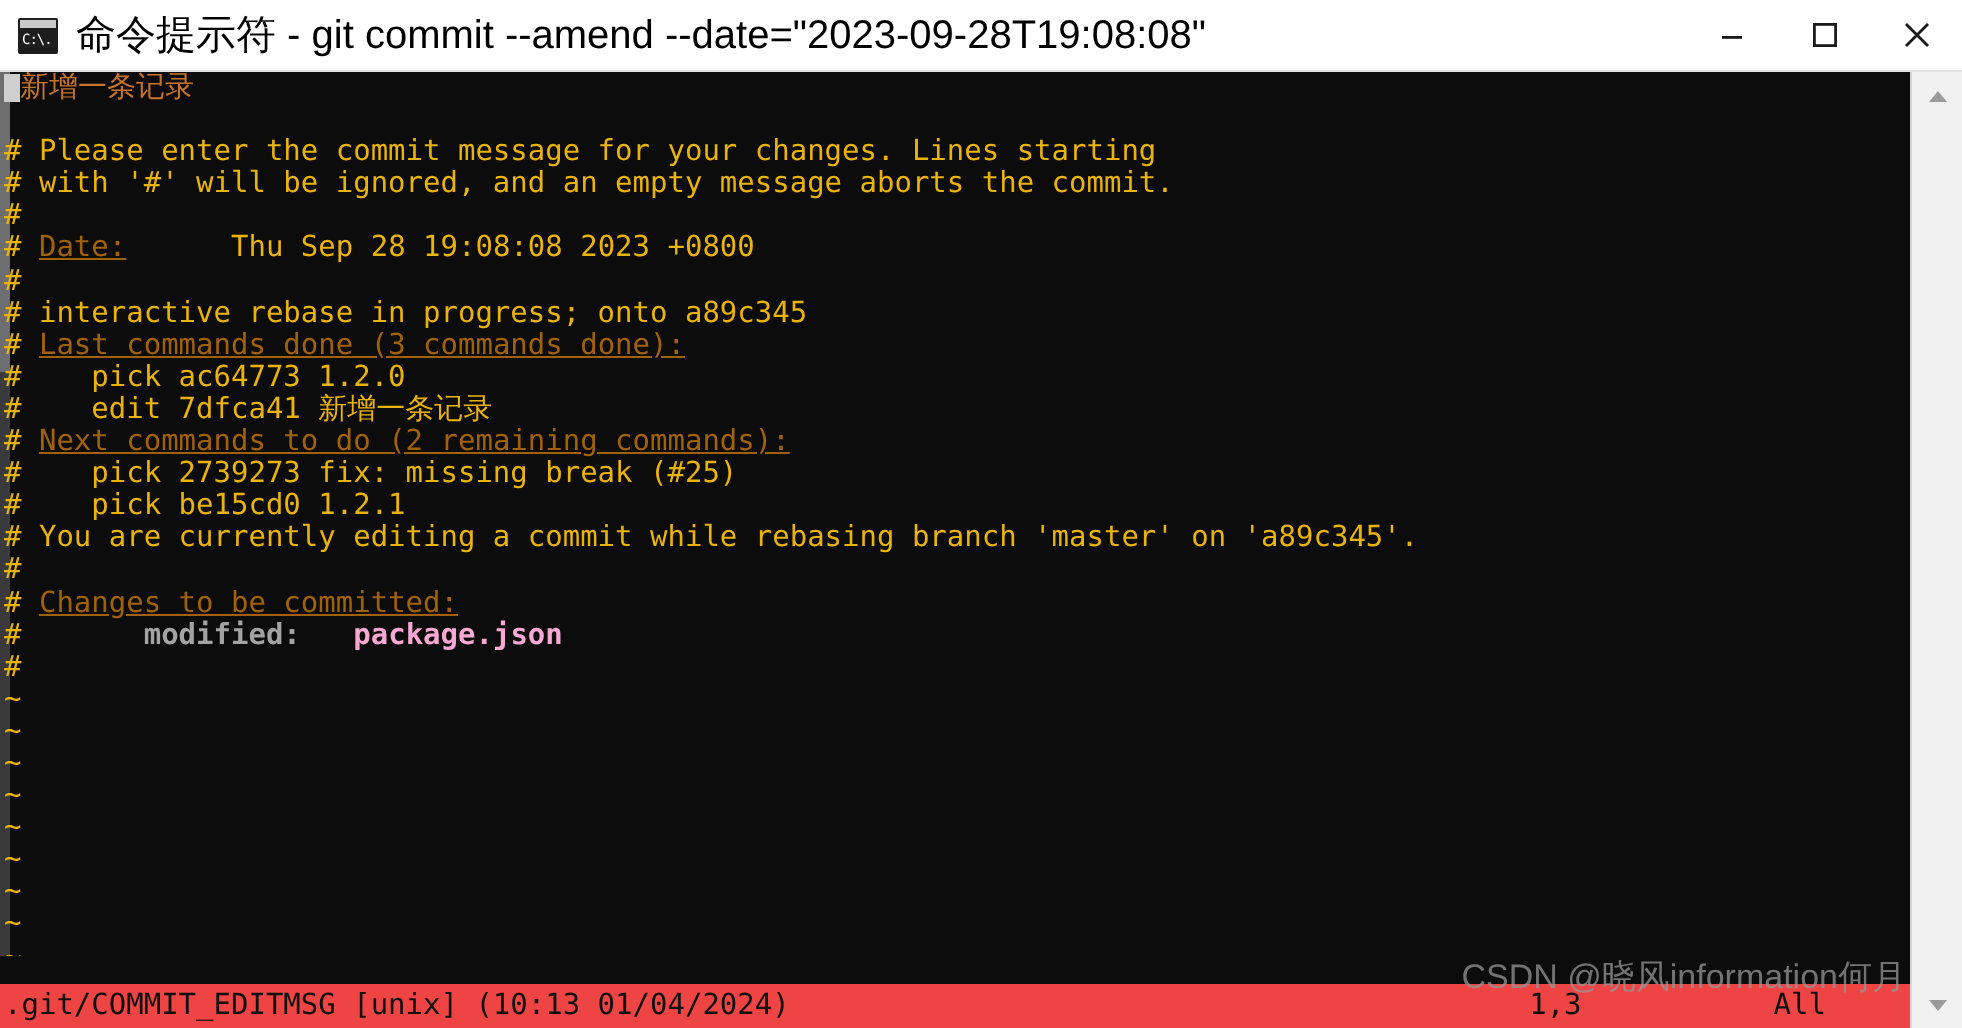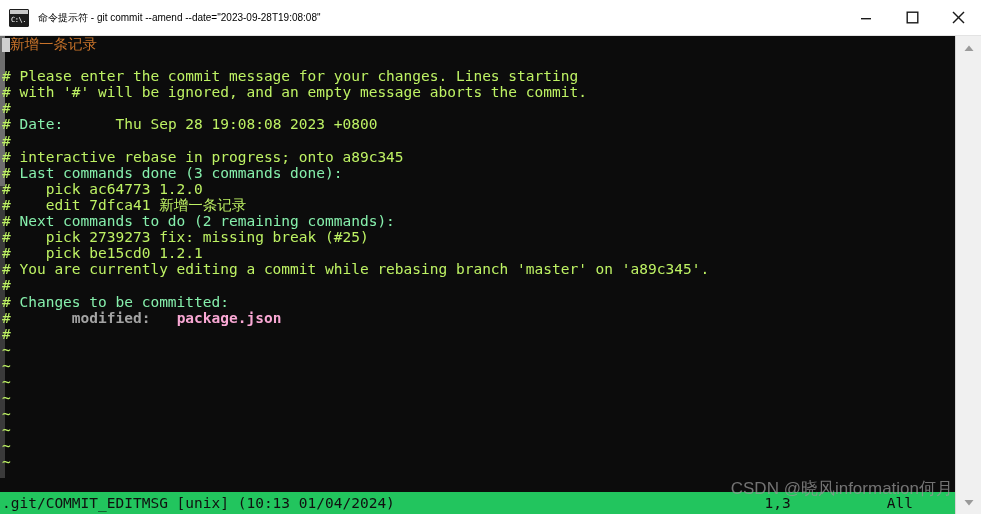--- a/index.html
+++ b/index.html
@@ -60,21 +60,21 @@
     color: #ffffff;
     font-family: "DejaVu Sans Mono", monospace;
     font-size: 7px;
     line-height: 11px;
     padding-left: 1px;
     letter-spacing: -0.5px;
     overflow: hidden;
   }
   #title-text {
     font-family: "Liberation Sans", sans-serif;
-    font-size: 10px;
+    font-size: 20px;
     color: #000000;
     white-space: nowrap;
     flex: 1;
     overflow: hidden;
   }
   .win-btn {
     width: 46px;
     height: 35px;
     display: flex;
     align-items: center;
@@ -120,22 +120,22 @@
     font-size: 14.5px;
     line-height: 16.1px;
     white-space: pre;
     overflow: hidden;
   }
   .ln {
     height: 16.1px;
     white-space: pre;
     padding-left: 2px;
   }
-  .c-blue   { color: #bef264; }
-  .c-mag    { color: #86efac; }
+  .c-blue   { color: #eab308; }
+  .c-mag    { color: #a16207; text-decoration: underline; }
   .c-orange { color: #c8732a; }
   .c-green  { color: #a3a3a3; font-weight: bold; }
   .c-red    { color: #f9a8d4; font-weight: bold; }
   .cursor-block {
     display: inline-block;
     width: 8px;
     height: 14px;
     background: #cfcfcf;
     vertical-align: -3px;
   }
@@ -161,21 +161,21 @@
   }
   #sb-down { position: absolute; bottom: 0; left: 0; }
 
   
   #statusbar {
     position: absolute;
     left: 0;
     bottom: 0;
     width: 955px;
     height: 22px;
-    background: #22c55e;
+    background: #ef4444;
     color: #101010;
     font-family: "DejaVu Sans Mono", monospace;
     font-size: 14.5px;
     line-height: 22px;
     white-space: pre;
     box-sizing: border-box;
   }
   #status-left {
     position: absolute;
     left: 2px;

